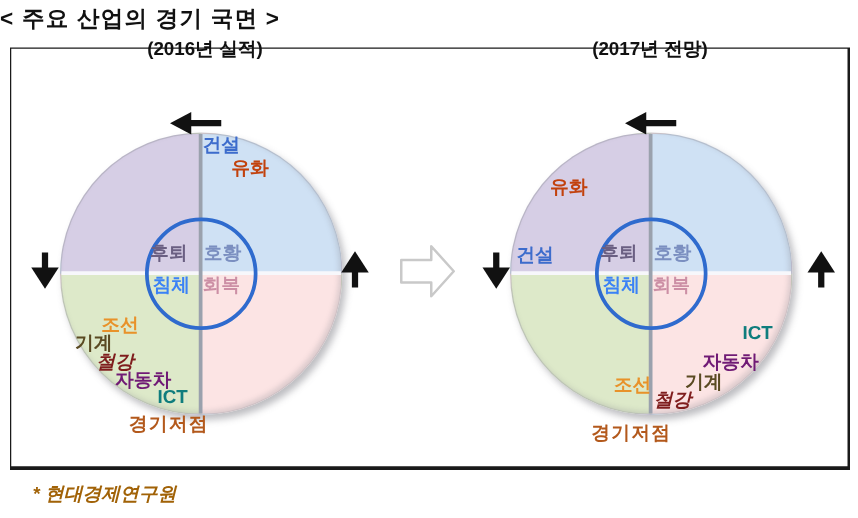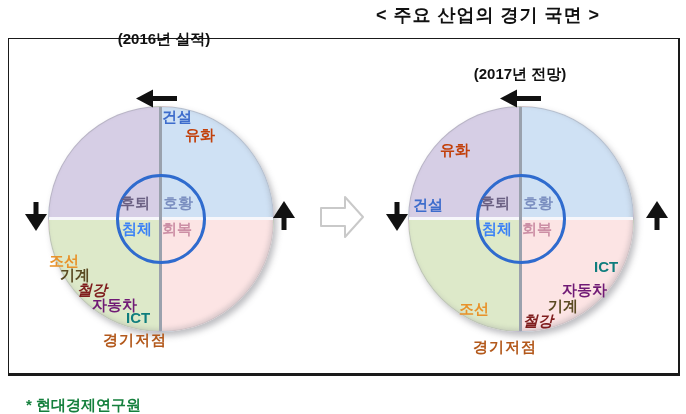--- a/index.html
+++ b/index.html
@@ -2,33 +2,33 @@
 <html><head>
 <meta charset="utf-8">
 <style>
   html,body{margin:0;padding:0;}
   body{
     width:686px;height:414px;position:relative;background:#ffffff;
     font-family:"Liberation Sans","DejaVu Sans",sans-serif;
     overflow:hidden;
   }
   .page-title{
-    position:absolute;top:3px;left:12px;width:588px;text-align:right;
+    position:absolute;top:3px;left:0;width:588px;text-align:left;
     font-size:18px;font-weight:bold;color:#111;letter-spacing:1px;
   }
   .diagram-box{
     position:absolute;left:8px;top:38px;width:669px;height:334px;
     background:#fff;border:1px solid #1a1a1a;border-bottom-width:3px;border-right-width:2px;
   }
   .subtitle{
     position:absolute;top:30px;width:160px;text-align:center;
     font-size:15px;font-weight:bold;color:#111;white-space:nowrap;
   }
   .subtitle.s2016{left:84px;}
-  .subtitle.s2017{left:440px;margin-top:35px;}
+  .subtitle.s2017{left:440px;}
 
   .cycle{
     position:absolute;top:106px;width:224px;height:224px;border-radius:50%;
     overflow:hidden;
     background:conic-gradient(#cfe1f4 0deg 90deg,#fce4e4 90deg 180deg,#dde9c9 180deg 270deg,#d6cee5 270deg 360deg);
     box-shadow:3px 4px 6px rgba(110,110,120,.45), inset -2px -2px 4px rgba(130,130,140,.25);
     border:1px solid rgba(150,150,160,.45);
   }
   .cycle.left{left:48px;}
   .cycle.right{left:408px;}
@@ -42,31 +42,31 @@
   .lbl{position:absolute;font-weight:bold;font-size:15px;white-space:nowrap;line-height:1.05;}
   .phase{font-size:15px;}
   .ph-recession{color:#6a5f82;}
   .ph-boom{color:#7b8fc0;}
   .ph-depression{color:#3b82f6;}
   .ph-recovery{color:#cc8fa5;}
   .ra{width:36px;text-align:center;}
 
   .c-constr{color:#3d6ccc;}
   .c-petro{color:#c2410c;}
-  .c-ship{color:#e8922a;}
+  .c-ship{color:#e8922a;margin-left:32px;}
   .c-mach{color:#5a4a22;}
   .c-steel{color:#7f1d1d;font-style:italic;}
   .c-auto{color:#701a75;}
   .c-ict{color:#0f7d7d;}
   .c-trough{color:#b3591c;}
   .trough{width:100px;letter-spacing:1px;}
 
   .arrow{position:absolute;}
   .source-note{
-    position:absolute;left:26px;top:396px;font-size:15px;font-weight:bold;color:#15803d;
+    position:absolute;left:26px;top:386px;font-size:15px;font-weight:bold;color:#a16207;font-style:italic;
   }
 </style>
 </head>
 <body>
 
 <div class="page-title">&lt; 주요 산업의 경기 국면 &gt;</div>
 
 <div class="diagram-box"></div>
 
 <div class="subtitle s2016">(2016년 실적)</div>

